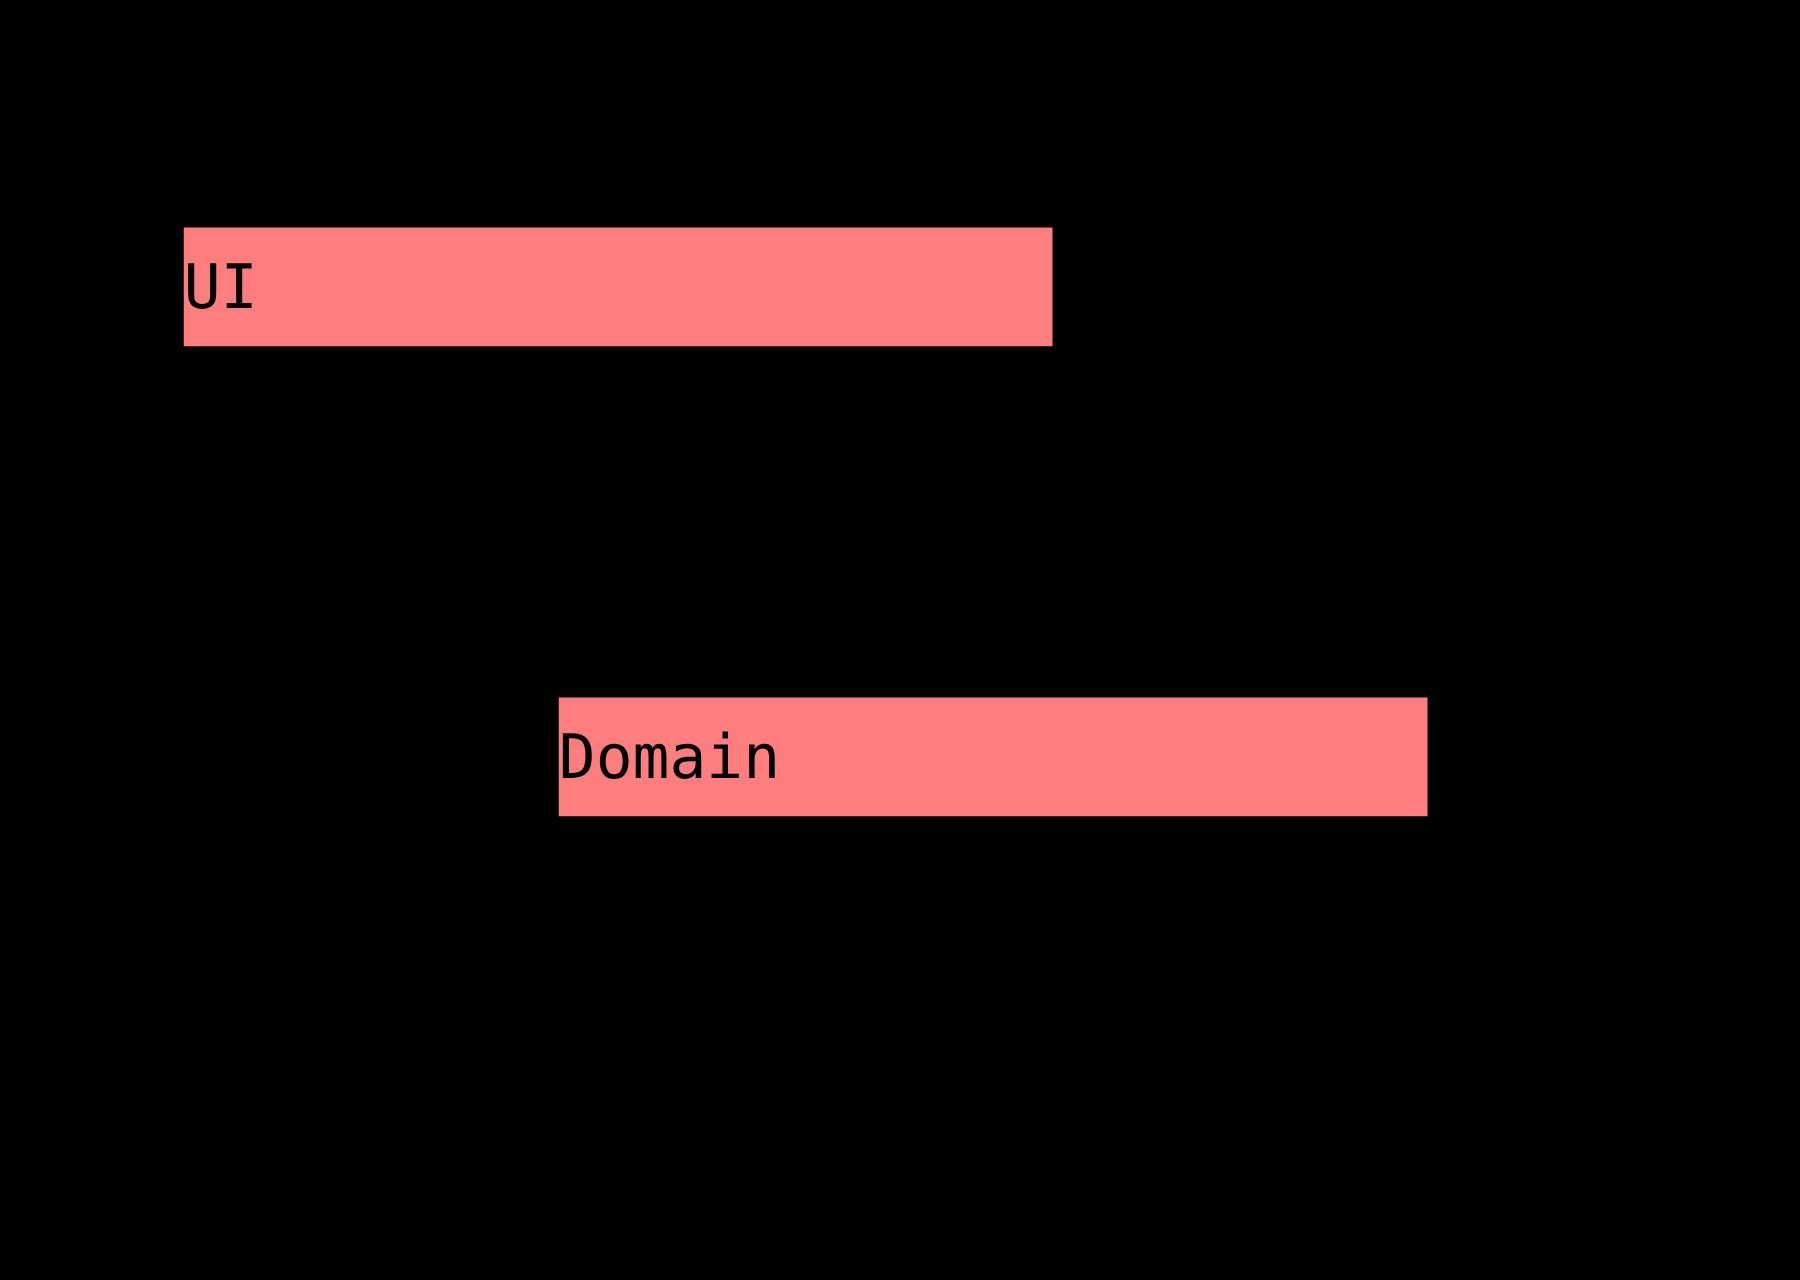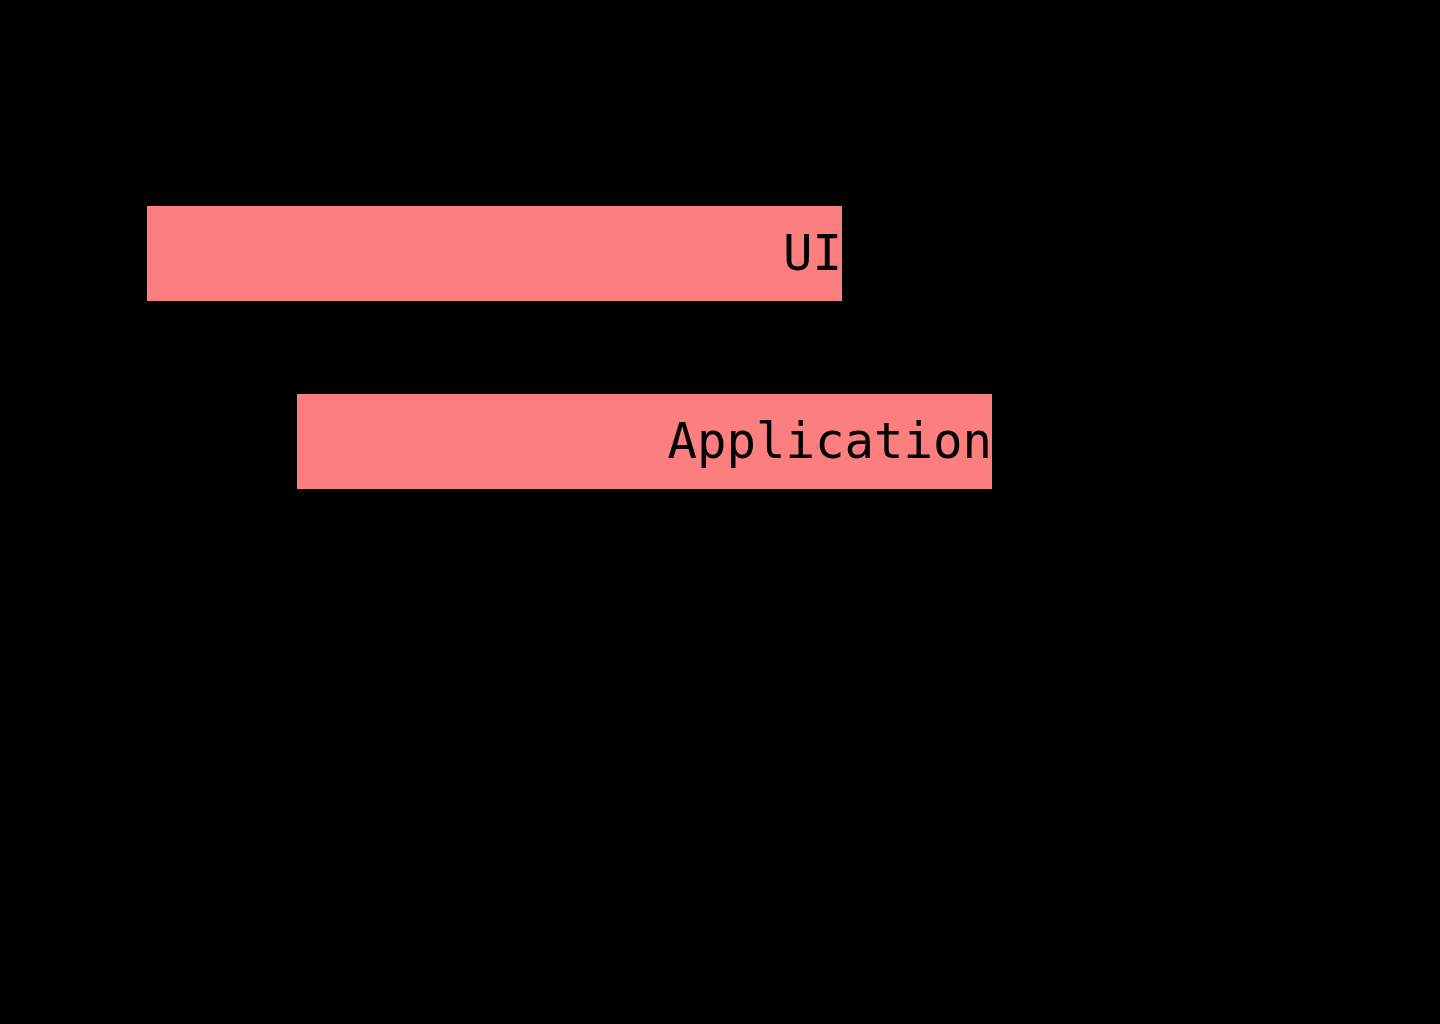--- a/index.html
+++ b/index.html
@@ -17,24 +17,23 @@
   #diagram-canvas {
     position: relative;
     width: 1440px;
     height: 1024px;
     background: #000000;
   }
   .layer-bar {
     position: absolute;
     display: flex;
     align-items: center;
-    justify-content: flex-end;
+    justify-content: flex-start;
     box-sizing: border-box;
     background: #fc7e7e;
-    margin-top: 24px;
   }
   .layer-label {
     font-family: "DejaVu Sans Mono", monospace;
     font-size: 49px;
     line-height: 49px;
     font-weight: 400;
     color: #000000;
     letter-spacing: 0px;
     white-space: nowrap;
     text-align: center;
@@ -43,19 +42,19 @@
 </style>
 </head>
 <body style="background: rgb(0, 0, 0);">
 
 <div id="diagram-canvas" style="background: rgb(0, 0, 0);">
 
   <div class="layer-bar" style="left: 147px; top: 182px; width: 695px; height: 95px; background: rgb(252, 126, 126);">
     <span class="layer-label" style="color: rgb(0, 0, 0);">UI</span>
   </div>
 
-  <div class="layer-bar" style="left: 297px; top: 370px; width: 695px; height: 95px; background: rgb(252, 126, 126);">
-    <span class="layer-label" style="color: rgb(0, 0, 0);">Application</span>
+
+  <div class="layer-bar" style="left: 447px; top: 558px; width: 695px; height: 95px; background: rgb(252, 126, 126);">
+    <span class="layer-label" style="color: rgb(0, 0, 0);">Domain</span>
   </div>
-
 
 
 </div>
 
 </body></html>

